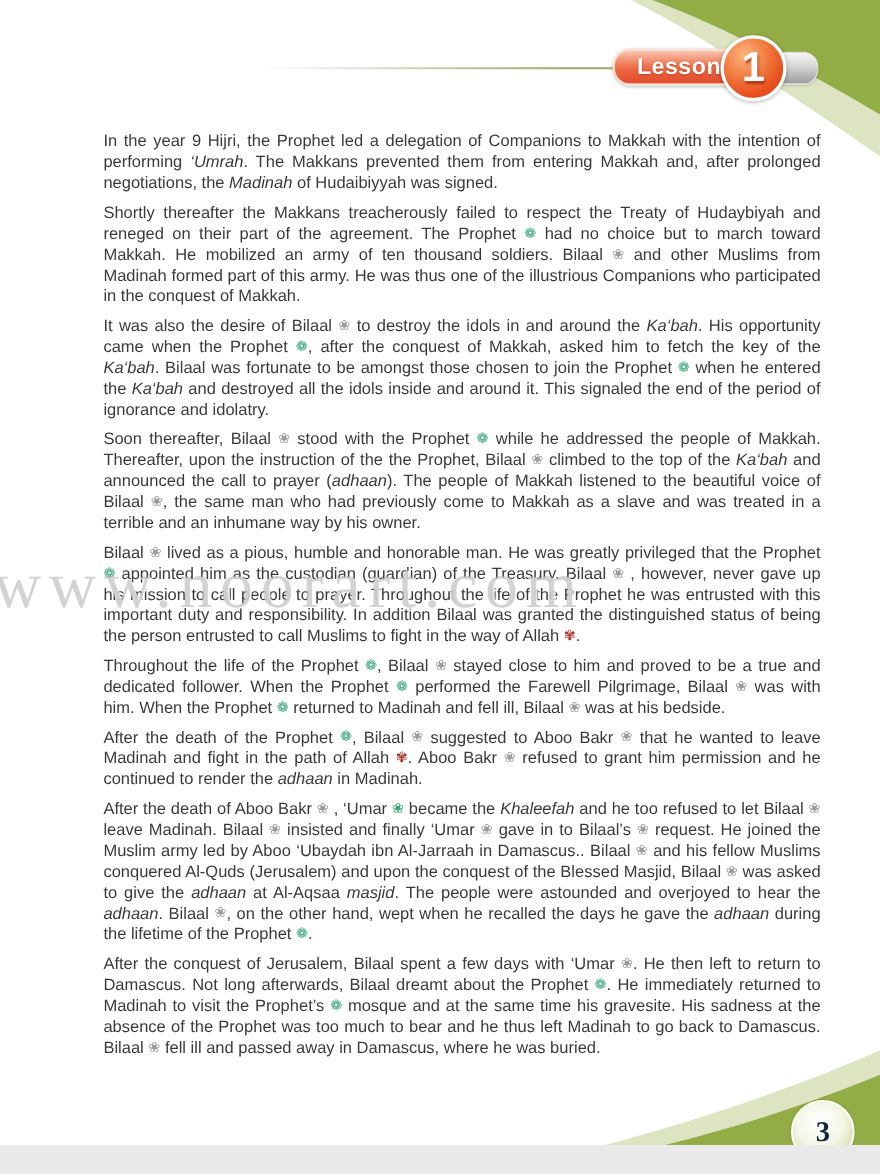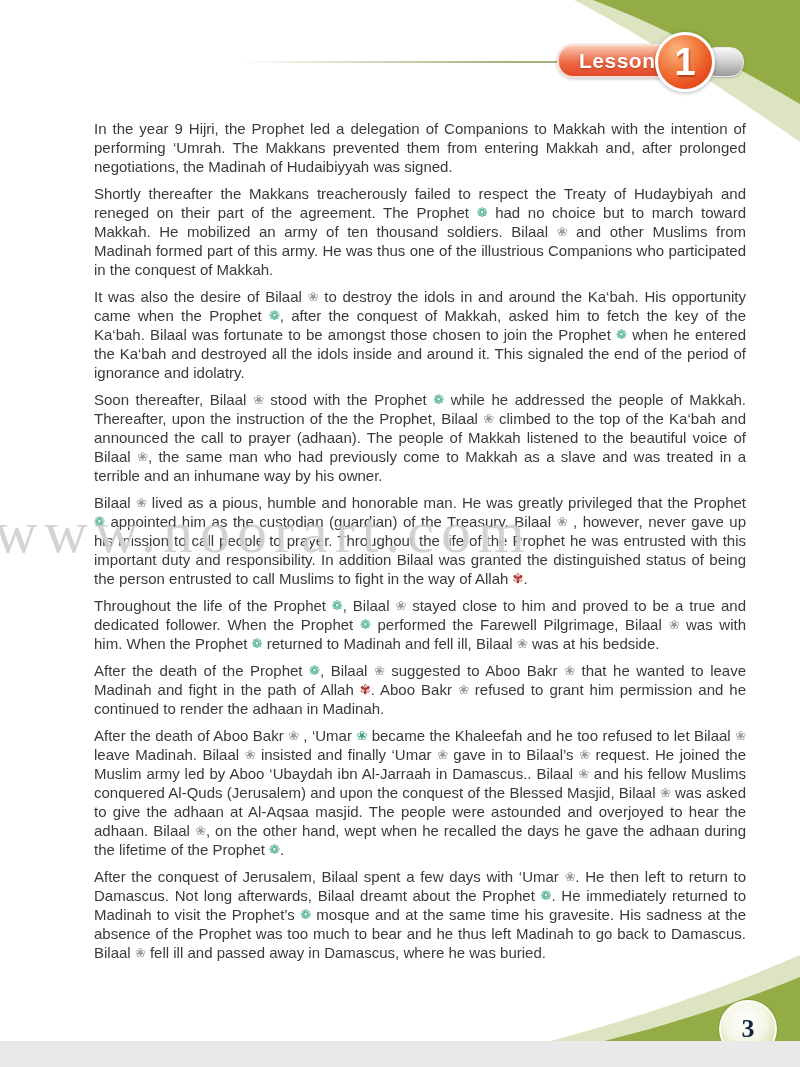--- a/index.html
+++ b/index.html
@@ -27,21 +27,21 @@
     background:radial-gradient(circle at 35% 28%, #fcb57f 0%, #f07a3e 40%, #e84f1f 70%, #d4380f 100%);
     border:3px solid #ffffff;box-shadow:0 1px 4px rgba(0,0,0,.3);
     display:flex;align-items:center;justify-content:center;}
   .lesson-circle .num{color:#ffffff;font-weight:bold;font-size:38px;line-height:1;
     text-shadow:1px 2px 2px rgba(160,40,10,.7);}
 
   
   .content{position:absolute;left:94px;top:119px;width:652px;color:#3a3a3a;
     font-size:15px;line-height:19px;text-align:justify;}
   .content p{margin:0 0 8px 0;}
-  .content .it{}
+  .content .it{font-style:italic;}
   .hon{font-size:13px;line-height:1;display:inline-block;transform:translateY(-1px);}
 
   
   .watermark{position:absolute;left:-6px;top:498px;width:812px;overflow:hidden;white-space:nowrap;
     font-family:"Liberation Serif","DejaVu Serif",serif;font-size:60px;letter-spacing:7px;
     color:rgba(175,175,175,0.55);text-shadow:1px 1px 0 rgba(255,255,255,0.85);
     pointer-events:none;z-index:5;}
 
   
   .page-badge{position:absolute;left:719px;top:1000px;width:54px;height:54px;border-radius:50%;

